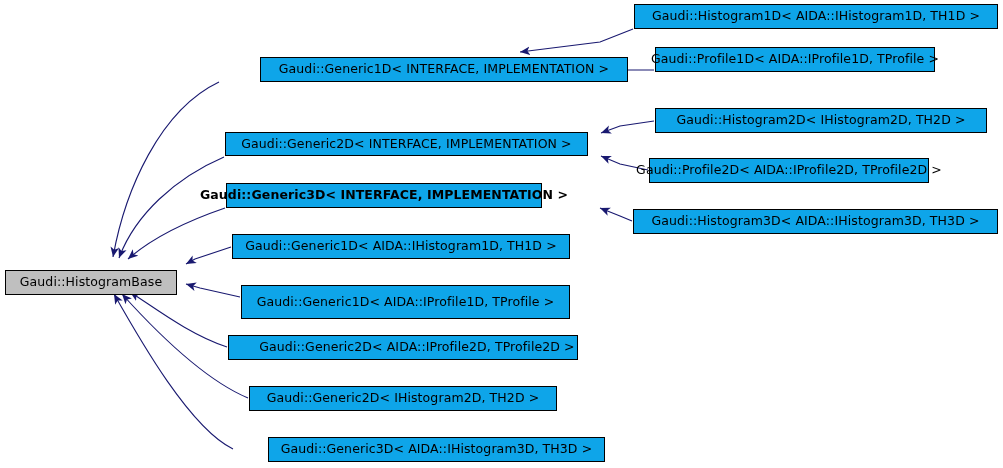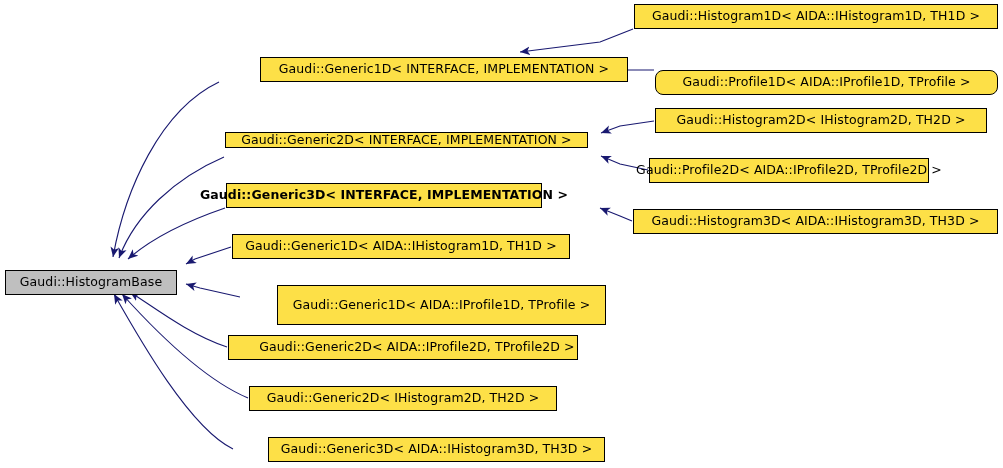--- a/index.html
+++ b/index.html
@@ -20,21 +20,21 @@
     left: 0;
     top: 0;
     width: 1003px;
     height: 468px;
     pointer-events: none;
   }
   .node {
     position: absolute;
     box-sizing: border-box;
     border: 1px solid #000000;
-    background: #fde047;
+    background: #0ea5e9;
     color: #000000;
     font-size: 12.5px;
     line-height: 1;
     display: flex;
     align-items: center;
     justify-content: center;
     white-space: nowrap;
     letter-spacing: 0.1px;
   }
   .node.base {
@@ -93,49 +93,49 @@
   </div>
 
   <div class="node" style="left:634px; top:4px; width:364px; height:25px;">
     <span>Gaudi::Histogram1D&lt; AIDA::IHistogram1D, TH1D &gt;</span>
   </div>
 
   <div class="node" style="left:220px; top:57px; width:368px; height:25px;margin-left:40px;">
     <span>Gaudi::Generic1D&lt; INTERFACE, IMPLEMENTATION &gt;</span>
   </div>
 
-  <div class="node" style="left:655px; top:70px; width:343px; height:25px;border-radius:8px;">
+  <div class="node" style="left:655px; top:47px; width:280px; height:25px;">
     <span>Gaudi::Profile1D&lt; AIDA::IProfile1D, TProfile &gt;</span>
   </div>
 
   <div class="node" style="left:655px; top:108px; width:332px; height:25px;">
     <span>Gaudi::Histogram2D&lt; IHistogram2D, TH2D &gt;</span>
   </div>
 
-  <div class="node" style="left:225px; top:132px; width:363px; height:16px;">
+  <div class="node" style="left:225px; top:132px; width:363px; height:24px;">
     <span>Gaudi::Generic2D&lt; INTERFACE, IMPLEMENTATION &gt;</span>
   </div>
 
   <div class="node" style="left:649px; top:158px; width:280px; height:25px;">
     <span>Gaudi::Profile2D&lt; AIDA::IProfile2D, TProfile2D &gt;</span>
   </div>
 
   <div class="node" style="left:226px; top:183px; width:316px; height:25px;font-weight:bold;">
     <span>Gaudi::Generic3D&lt; INTERFACE, IMPLEMENTATION &gt;</span>
   </div>
 
   <div class="node" style="left:633px; top:209px; width:365px; height:25px;">
     <span>Gaudi::Histogram3D&lt; AIDA::IHistogram3D, TH3D &gt;</span>
   </div>
 
   <div class="node" style="left:232px; top:234px; width:338px; height:25px;">
     <span>Gaudi::Generic1D&lt; AIDA::IHistogram1D, TH1D &gt;</span>
   </div>
 
-  <div class="node" style="left:241px; top:285px; width:329px; height:40px;margin-left:36px;">
+  <div class="node" style="left:241px; top:285px; width:329px; height:34px;">
     <span>Gaudi::Generic1D&lt; AIDA::IProfile1D, TProfile &gt;</span>
   </div>
 
   <div class="node" style="left:228px; top:335px; width:350px; height:25px;padding-left:28px;">
     <span>Gaudi::Generic2D&lt; AIDA::IProfile2D, TProfile2D &gt;</span>
   </div>
 
   <div class="node" style="left:249px; top:386px; width:308px; height:25px;">
     <span>Gaudi::Generic2D&lt; IHistogram2D, TH2D &gt;</span>
   </div>

